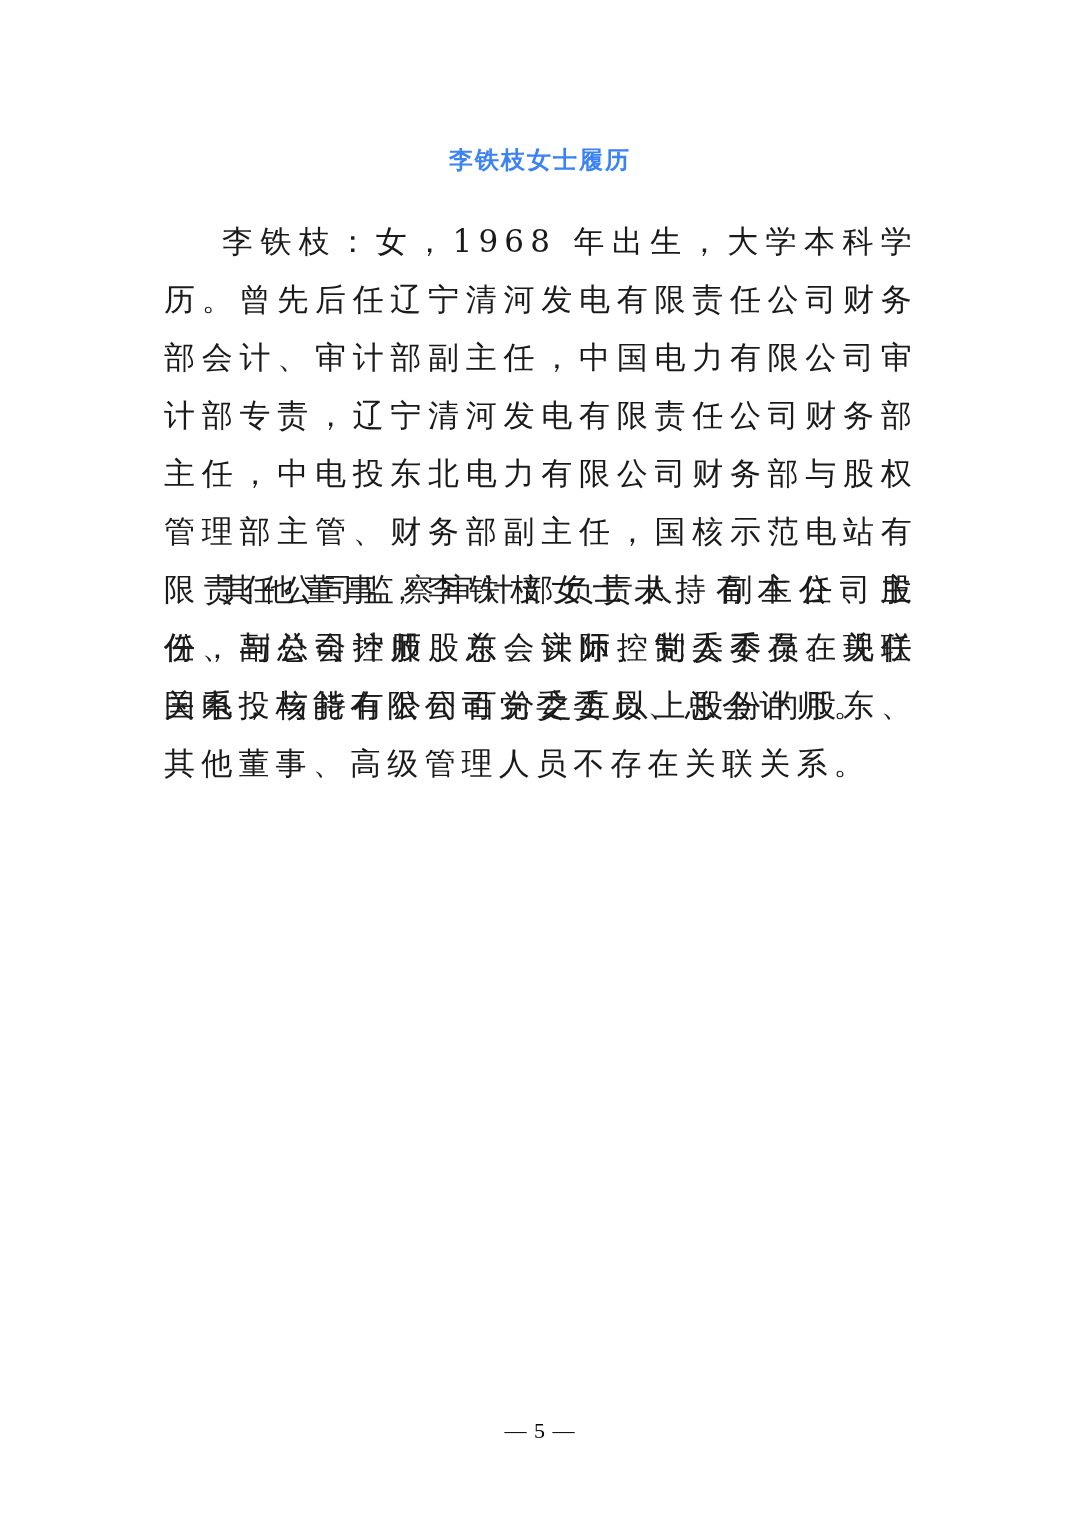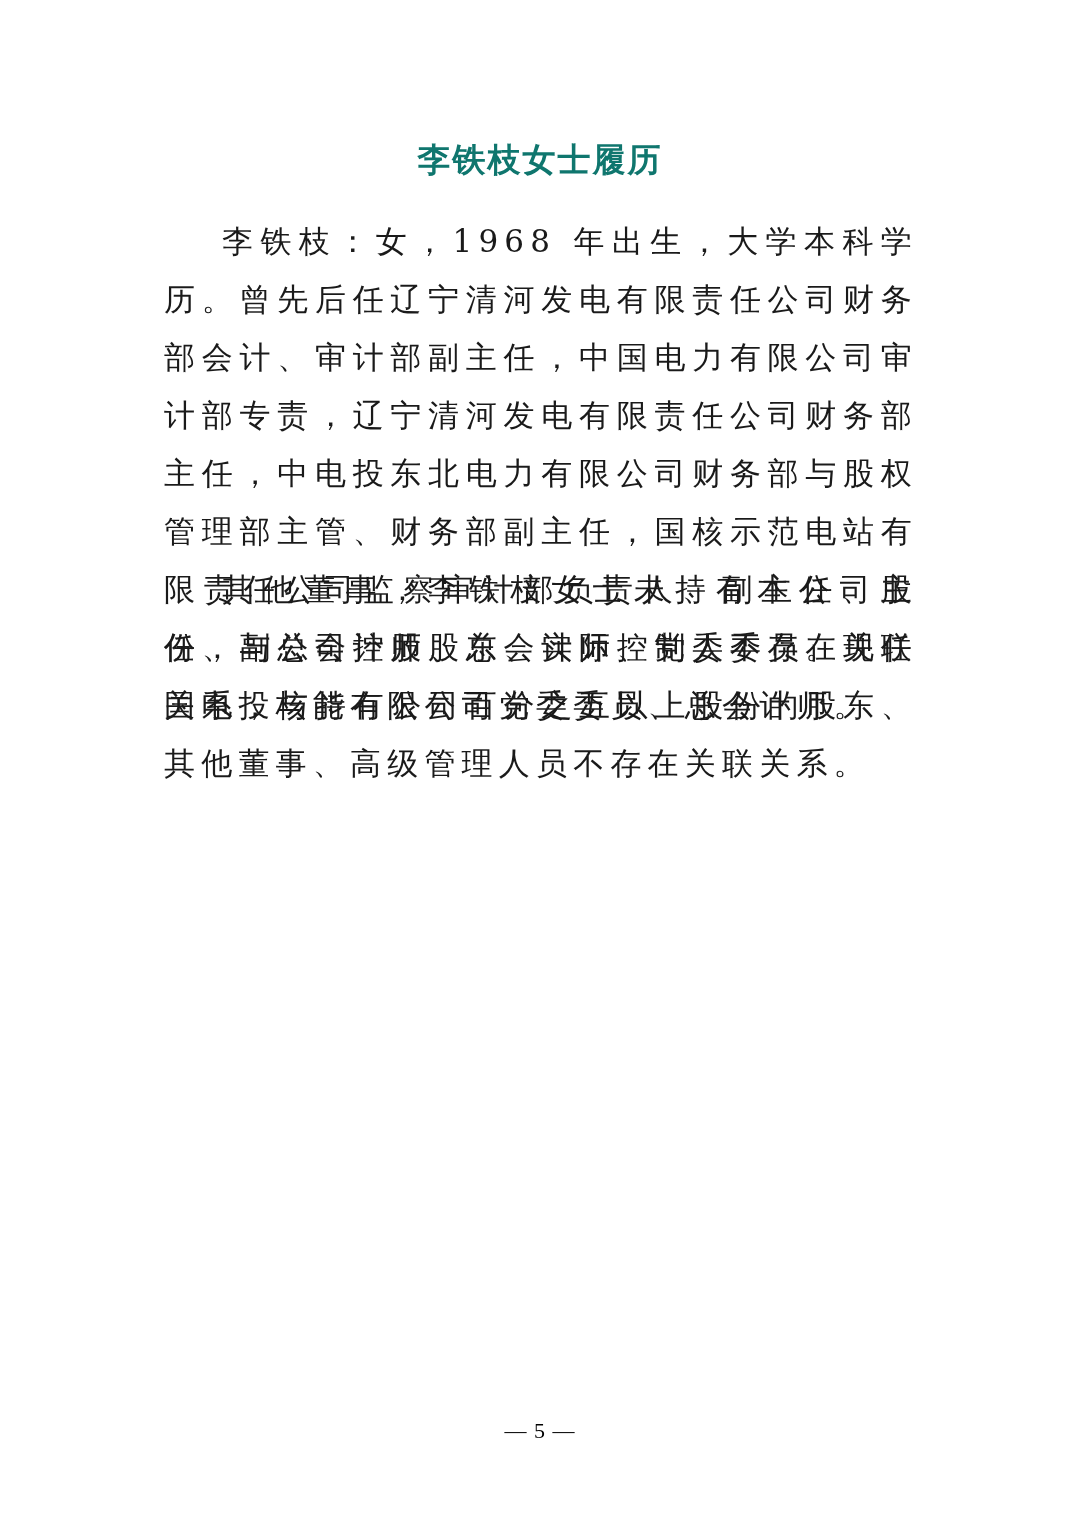--- a/index.html
+++ b/index.html
@@ -22,24 +22,24 @@
       background: #ffffff;
     }
     .title {
       position: absolute;
       top: 130px;
       left: 0;
       width: 1080px;
       text-align: center;
       font-family: "DejaVu Sans", sans-serif;
       font-weight: bold;
-      font-size: 33px;
+      font-size: 24px;
       line-height: 60px;
       letter-spacing: 2px;
-      color: #0f766e;
+      color: #3b82f6;
     }
     .body-text {
       position: absolute;
       top: 212px;
       left: 164px;
       width: 754px;
       font-family: "DejaVu Serif", serif;
       font-size: 31px;
       color: #1a1a1a;
     }

